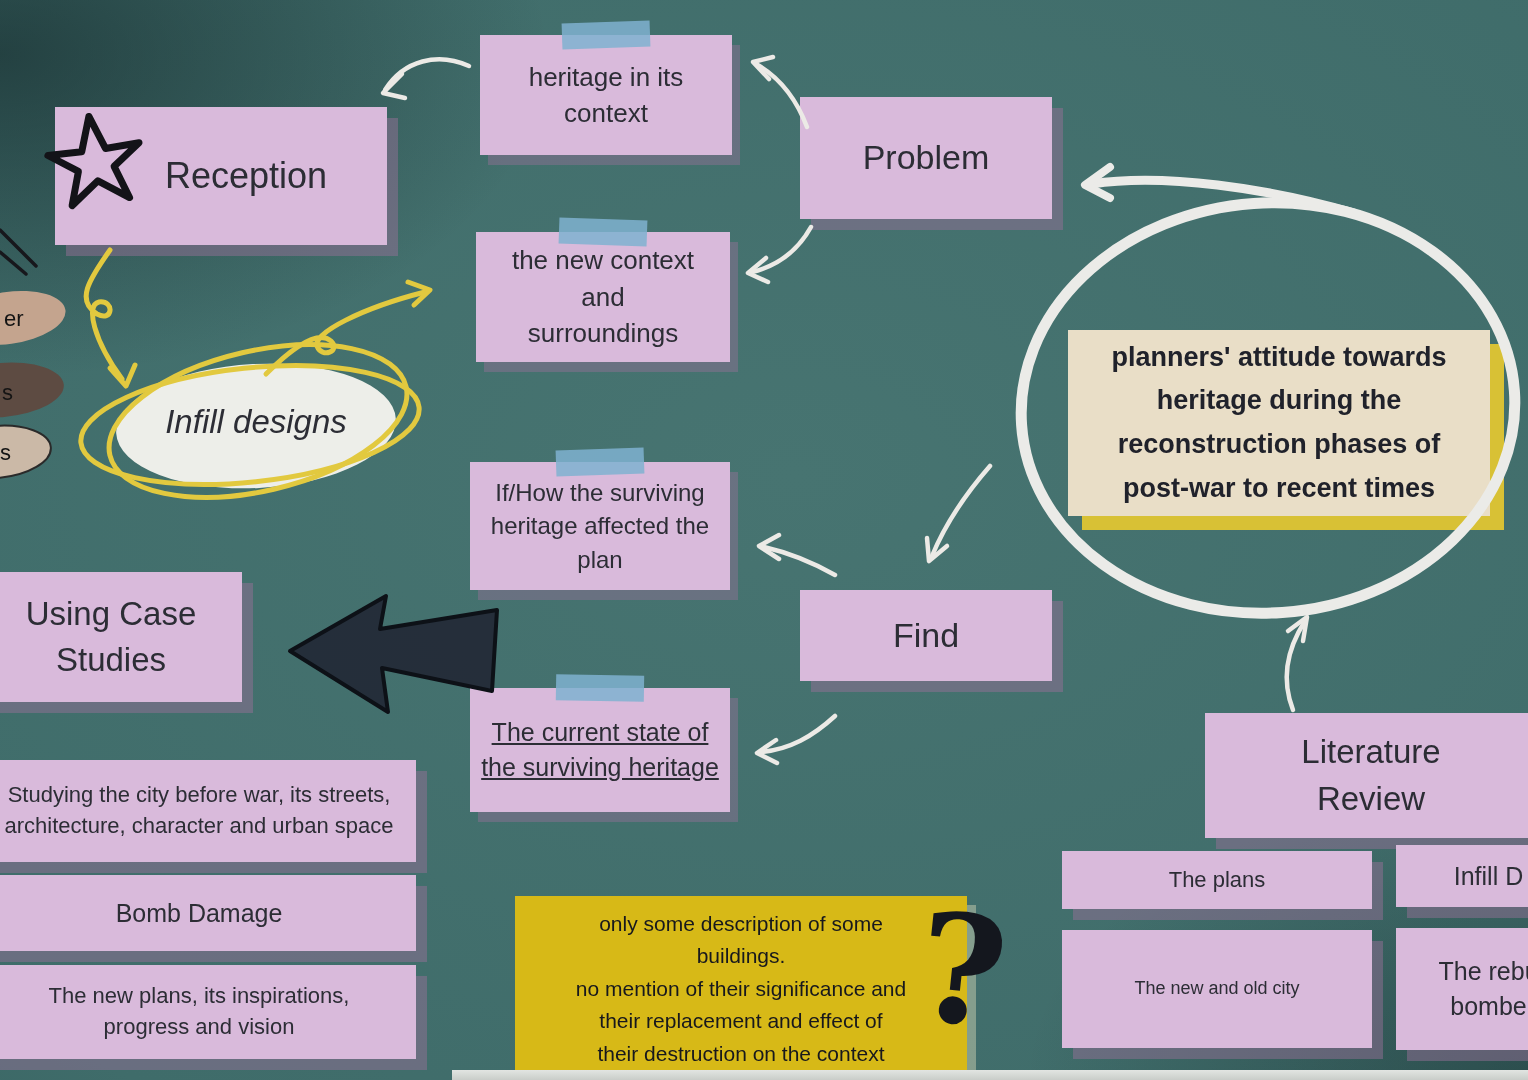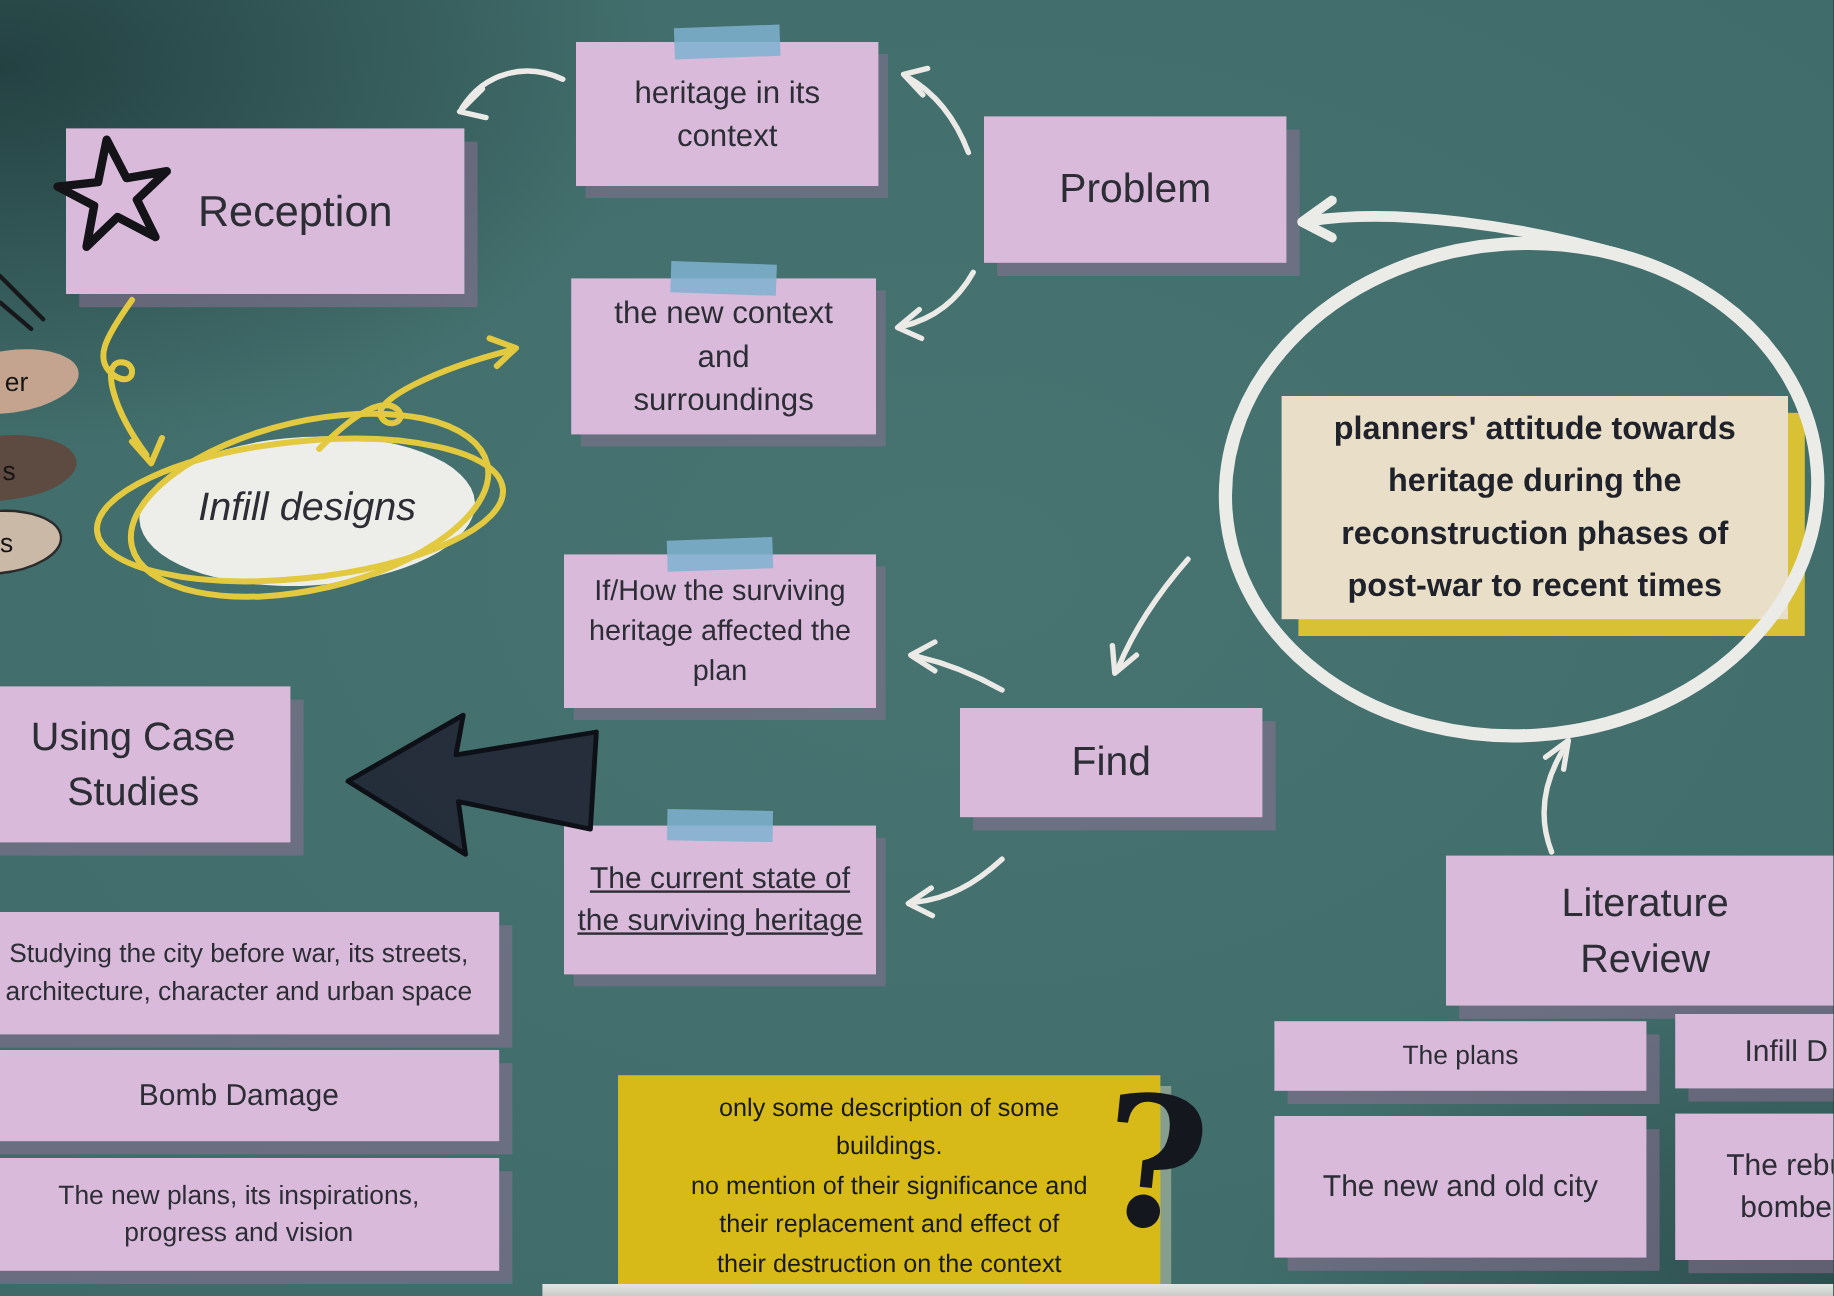--- a/index.html
+++ b/index.html
@@ -48,21 +48,21 @@
   </svg>
 
   <div class="blob-label" style="left:4px;top:306px;width:50px;font-size:22px;">er</div>
   <div class="blob-label" style="left:2px;top:380px;width:40px;font-size:22px;">s</div>
   <div class="blob-label" style="left:0px;top:440px;width:40px;font-size:22px;">s</div>
 
   <div class="box" style="left:55px;top:107px;width:332px;height:138px;font-size:36px;padding-left:50px;box-sizing:border-box;">
     <span>Reception</span>
   </div>
 
-  <div class="box" style="left:800px;top:97px;width:252px;height:122px;font-size:34px;margin-left:20px;">
+  <div class="box" style="left:800px;top:97px;width:252px;height:122px;font-size:34px;">
     <span>Problem</span>
   </div>
 
   <div class="box" style="left:800px;top:590px;width:252px;height:91px;font-size:34px;">
     <span>Find</span>
   </div>
 
   <div class="box" style="left:1205px;top:713px;width:332px;height:125px;font-size:33px;">
     <span style="max-width:215px;">Literature Review</span>
   </div>
@@ -118,21 +118,21 @@
   </div>
 
   <div class="box" style="left:1062px;top:851px;width:310px;height:58px;font-size:22px;">
     <span>The plans</span>
   </div>
 
   <div class="box" style="left:1396px;top:845px;width:185px;height:62px;font-size:25px;">
     <span>Infill D</span>
   </div>
 
-  <div class="box" style="left:1062px;top:930px;width:310px;height:118px;font-size:25px;">
+  <div class="box" style="left:1062px;top:930px;width:310px;height:118px;font-size:18px;">
     <span>The new and old city</span>
   </div>
 
   <div class="box preline" style="left:1396px;top:928px;width:185px;height:122px;font-size:25px;">
     <span class="preline">The rebu
 bombe</span>
   </div>
 
   <div class="qmark" style="left:918px;top:895px;">?</div>
 

